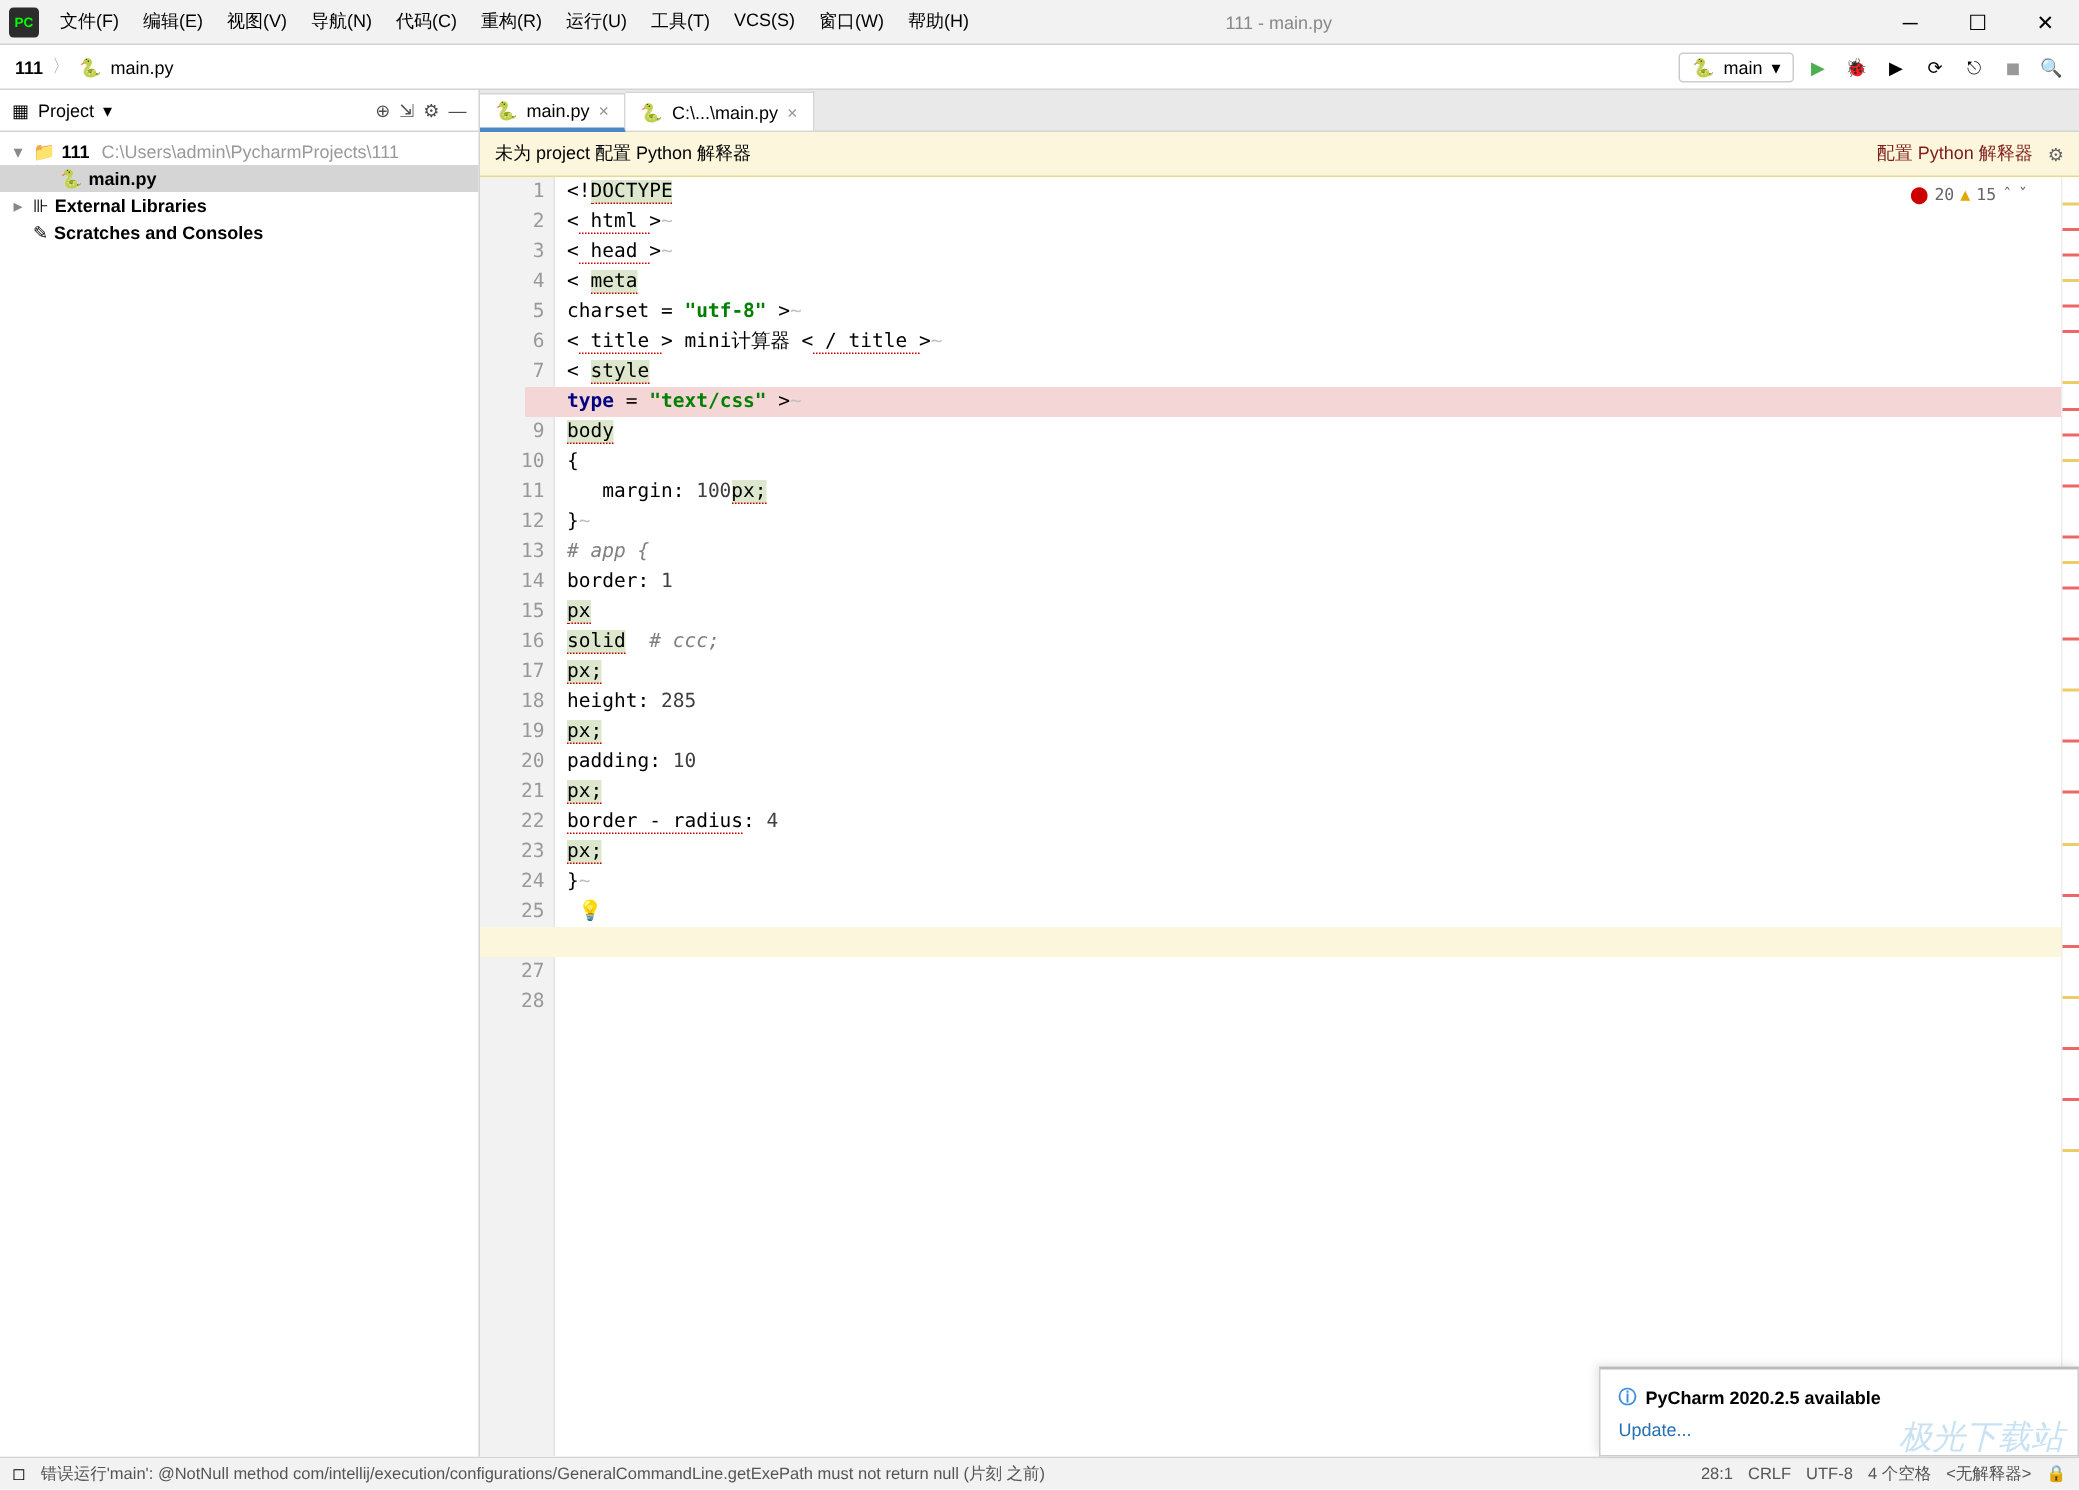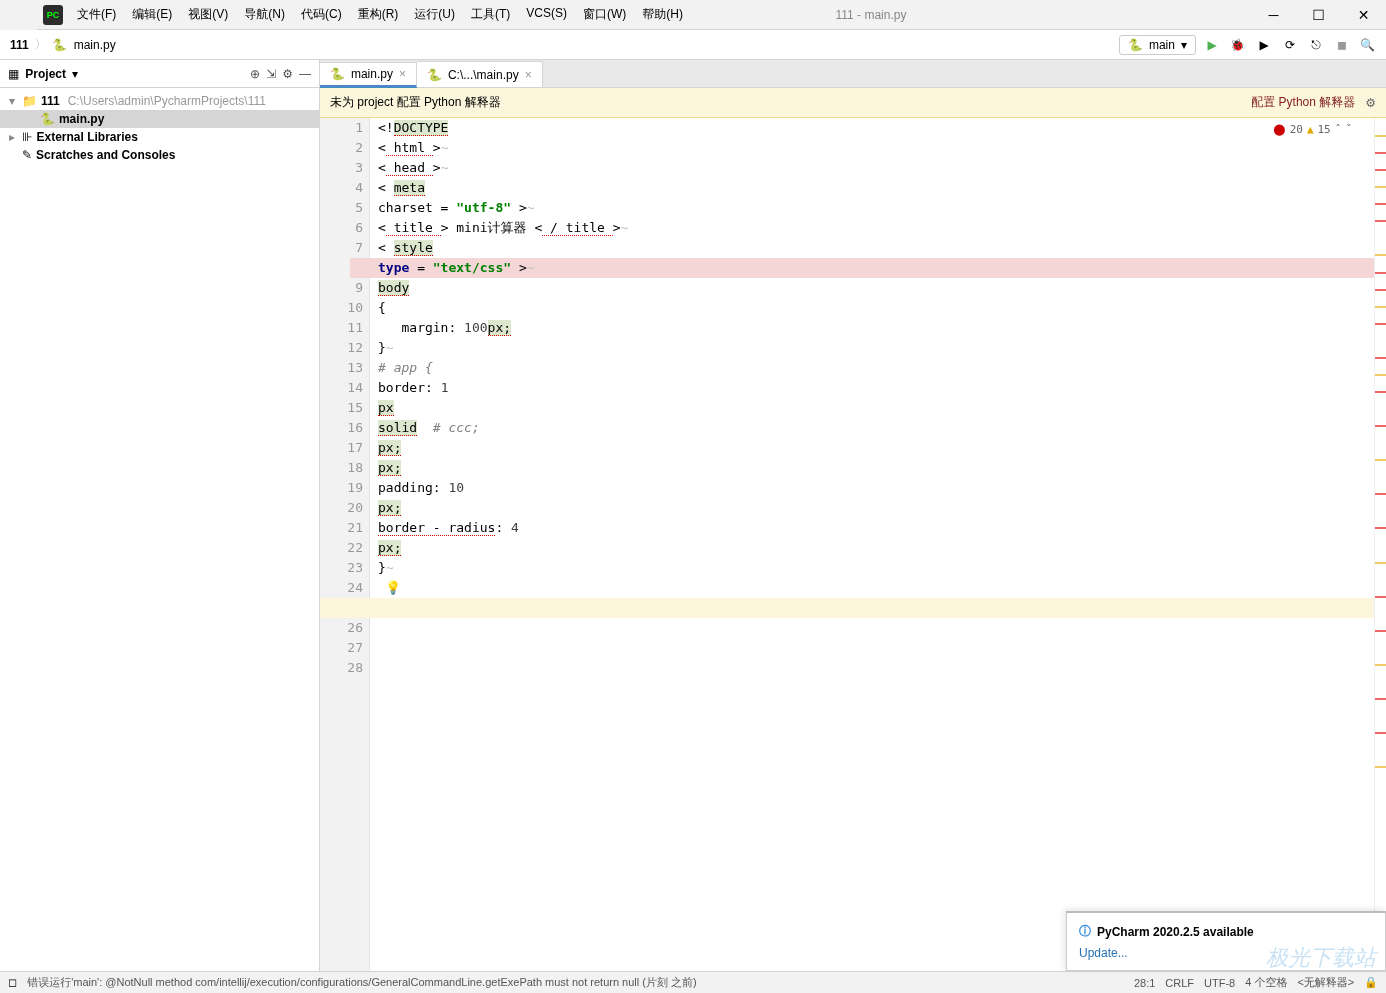--- a/index.html
+++ b/index.html
@@ -1,19 +1,19 @@
 <!DOCTYPE html>
 <html><head>
 <meta charset="utf-8">
 <style>
 * { margin: 0; padding: 0; box-sizing: border-box; }
 body { font-family: "Microsoft YaHei", "Segoe UI", sans-serif; font-size: 12px; background: #f2f2f2; color: #000; overflow: hidden; height: 993px; width: 1386px; }
 
 
-.titlebar { height: 30px; background: #f2f2f2; display: flex; align-items: center; border-bottom: 1px solid #d4d4d4; margin-left: 37px; }
+.titlebar { height: 30px; background: #f2f2f2; display: flex; align-items: center; border-bottom: 1px solid #d4d4d4; }
 .titlebar .logo { width: 20px; height: 20px; margin: 0 6px; background: #2c2c2c; border-radius: 3px; display: flex; align-items: center; justify-content: center; color: #0f0; font-size: 9px; font-weight: bold; }
 .titlebar .menu { display: flex; }
 .titlebar .menu-item { padding: 4px 8px; cursor: default; }
 .titlebar .title { flex: 1; text-align: center; color: #888; margin-left: -200px; }
 .titlebar .win-controls { display: flex; }
 .titlebar .win-btn { width: 45px; height: 30px; display: flex; align-items: center; justify-content: center; font-size: 14px; }
 
 
 .navbar { height: 30px; background: #fff; border-bottom: 1px solid #d4d4d4; display: flex; align-items: center; padding: 0 10px; }
 .navbar .bread { display: flex; align-items: center; gap: 6px; }
@@ -21,21 +21,21 @@
 .navbar .bread .file-icon { color: #4a88c7; }
 .navbar .spacer { flex: 1; }
 .navbar .run-config { display: flex; align-items: center; border: 1px solid #ccc; border-radius: 3px; padding: 2px 8px; gap: 6px; margin-right: 8px; }
 .navbar .toolbar-icons { display: flex; gap: 10px; align-items: center; }
 .navbar .toolbar-icons span { width: 16px; text-align: center; }
 
 
 .main { display: flex; height: calc(993px - 30px - 30px - 22px); }
 .sidebar { width: 320px; background: #fff; border-right: 1px solid #d4d4d4; display: flex; flex-direction: column; }
 .sidebar-header { height: 28px; border-bottom: 1px solid #d4d4d4; display: flex; align-items: center; padding: 0 8px; gap: 6px; }
-.sidebar-header .label { font-weight: bold; }
+.sidebar-header .label { font-weight: normal; }
 .sidebar-header .sp { flex: 1; }
 .sidebar-header .icn { opacity: 0.7; }
 .tree { padding: 4px 0; }
 .tree-item { display: flex; align-items: center; padding: 2px 6px; gap: 4px; white-space: nowrap; }
 .tree-item.sel { background: #d5d5d5; }
 .tree-item .chev { width: 12px; text-align: center; color: #888; }
 .tree-item .path { color: #999; margin-left: 4px; }
 .tree-item.lvl1 { padding-left: 24px; }
 
 
@@ -250,20 +250,21 @@
           <div class="line err"><span class="kw">type</span> = <span class="str">"text/css"</span> &gt;<span class="tilde">~</span></div>
           <div class="line"><span class="wavy">body</span></div>
           <div class="line">{</div>
           <div class="line">   margin: <span class="num">100</span><span class="wavy">px;</span></div>
           <div class="line">}<span class="tilde">~</span></div>
           <div class="line"><span class="cmt"># app {</span></div>
           <div class="line">border: <span class="num">1</span></div>
           <div class="line"><span class="wavy">px</span></div>
           <div class="line"><span class="wavy">solid</span>  <span class="cmt"># ccc;</span></div>
           <div class="line"><span class="wavy">px;</span></div>
+          <div class="line">height: <span class="num">285</span></div>
           <div class="line"><span class="wavy">px;</span></div>
           <div class="line">padding: <span class="num">10</span></div>
           <div class="line"><span class="wavy">px;</span></div>
           <div class="line"><span class="wavy2">border - radius</span>: <span class="num">4</span></div>
           <div class="line"><span class="wavy">px;</span></div>
           <div class="line">}<span class="tilde">~</span></div>
           <div class="line"> <span class="bulb">💡</span></div>
           <div class="line cur"></div>
         </div>
       <div class="stripe" id="stripe">

